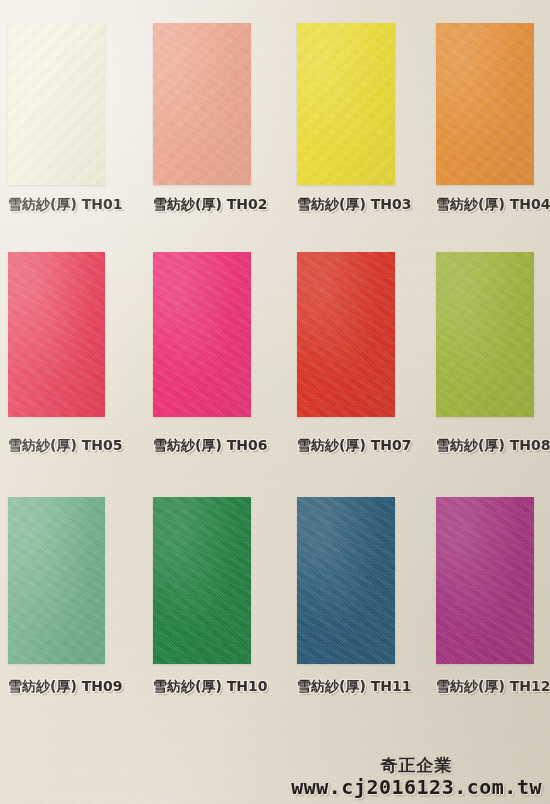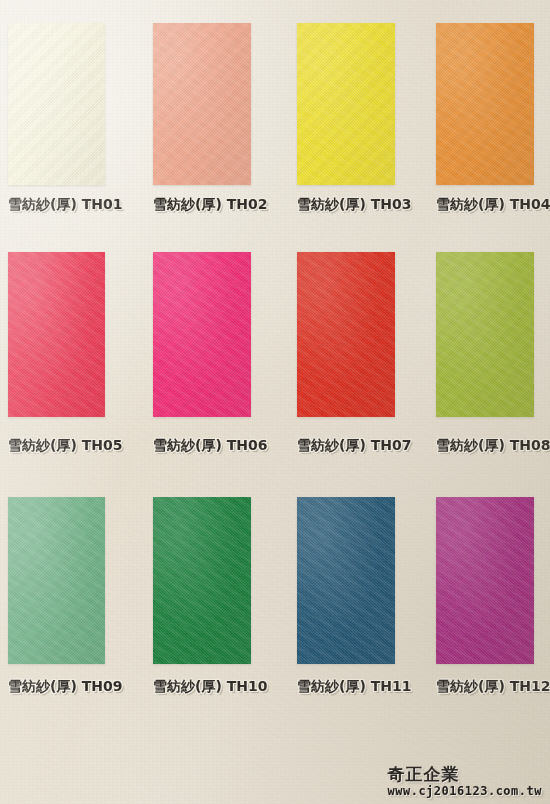--- a/index.html
+++ b/index.html
@@ -107,35 +107,35 @@
       -1px 1px 0 #f3efe4,
        1px -1px 0 #f3efe4,
       -1px -1px 0 #f3efe4,
        2px 2px 1px rgba(90,82,68,0.35);
   }
 
   #watermark {
     position: absolute;
     right: 8px;
     bottom: 6px;
-    text-align: left;
+    text-align: center;
     line-height: 1.05;
   }
   #brand-cn {
     font-family: "DejaVu Sans", "Liberation Sans", sans-serif;
     font-size: 17px;
     font-weight: bold;
     color: #2b2724;
     letter-spacing: 1px;
     text-shadow: 1px 1px 0 rgba(245,241,232,0.85), 2px 2px 2px rgba(90,82,68,0.30);
     margin-bottom: 2px;
   }
   #brand-url {
     font-family: "DejaVu Sans Mono", "Liberation Mono", monospace;
-    font-size: 12px;
+    font-size: 20px;
     font-weight: bold;
     color: #1f1c1a;
     letter-spacing: 0.5px;
     text-shadow: 1px 1px 0 rgba(245,241,232,0.85), 2px 2px 2px rgba(90,82,68,0.32);
   }
 </style>
 </head>
 <body>
 
 <div id="card" style="background-color: rgb(233, 227, 214);">

